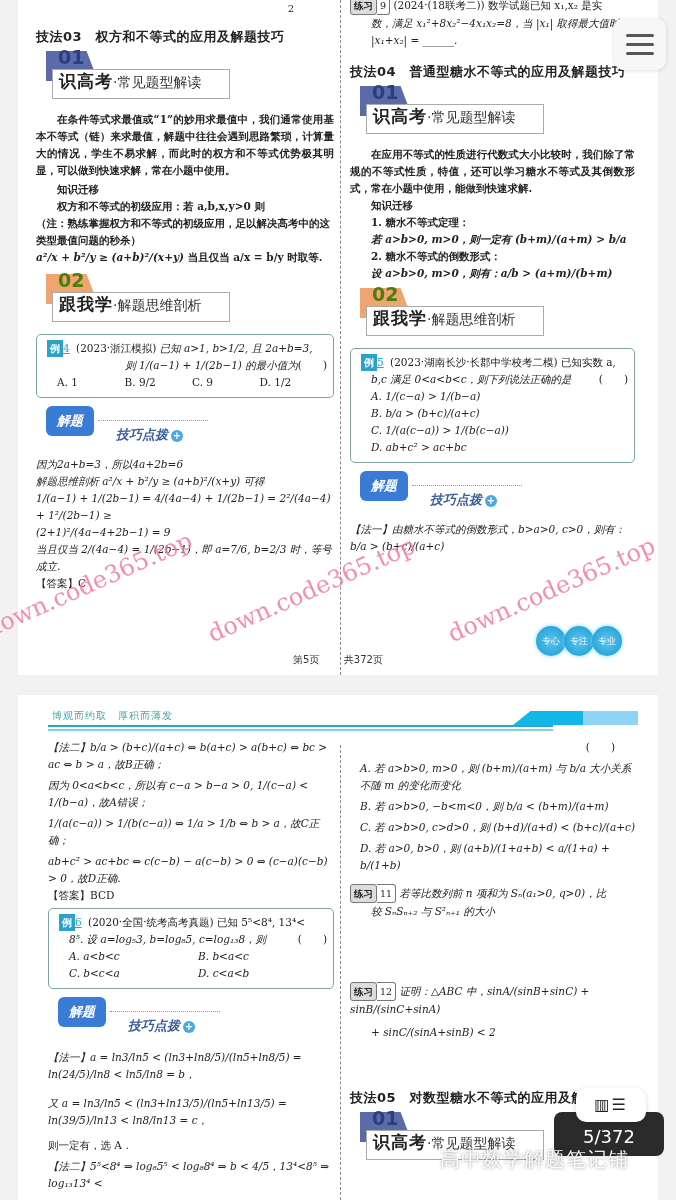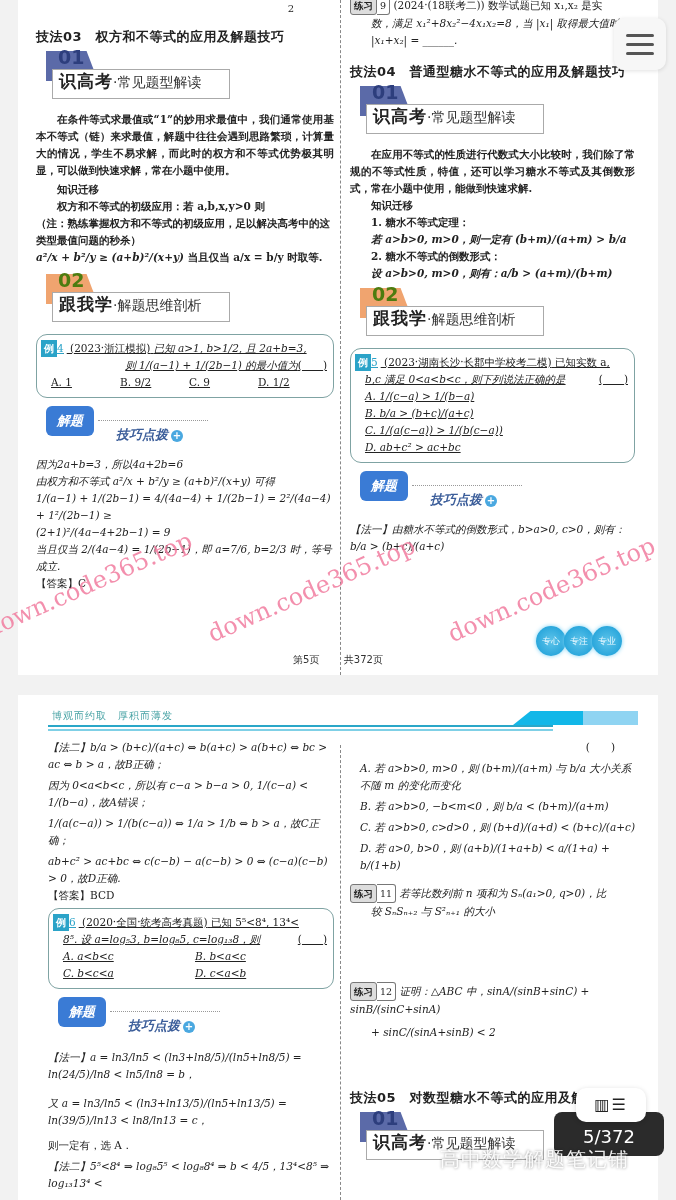--- a/index.html
+++ b/index.html
@@ -17,21 +17,21 @@
   .badge-block .box { position: absolute; left: 16px; top: 18px; width: 178px; height: 30px; border: 1px solid #aaa; background: #fff; font-family: "DejaVu Sans", sans-serif; padding: 3px 6px; white-space: nowrap; }
   .badge-block .box .big { font-weight: bold; font-size: 17px; letter-spacing: 1px; }
   .badge-block .box .small { font-size: 14px; color: #333; }
   .blue .tab { background: #5b6aa8; }
   .blue .num { color: #2d3e7d; }
   .orange .tab { background: #f0a46f; }
   .orange .num { color: #4d7c0f; }
   p.body { text-indent: 2em; font-weight: bold; font-size: 10.5px; text-align: justify; }
   p.plain { font-size: 10.5px; }
   p.ind { padding-left: 2em; }
-  .example { border: 1.5px solid #7fa3a3; border-radius: 11px; padding: 5px 6px 6px 4px; margin: 4px 0 8px 0; text-decoration: underline; }
+  .example { border: 1.5px solid #7fa3a3; border-radius: 5px; padding: 5px 6px 6px 10px; margin: 4px 0 8px 0; }
   .ex-tag { display: inline-block; background: #2ba3c8; color: #fff; font-family: "DejaVu Sans", sans-serif; font-weight: bold; font-size: 10px; padding: 0 3px; }
   .ex-num { color: #2ba3c8; text-decoration: underline; margin-right: 3px; }
   .opts { display: flex; flex-wrap: wrap; padding-left: 10px; }
   .opts .o { width: 25%; }
   .opts.two .o { width: 50%; }
   .opts.one .o { width: 100%; }
   .jieti { position: relative; height: 44px; width: 180px; margin: 6px 0 6px 10px; }
   .jieti .btn { position: absolute; left: 0; top: 0; width: 48px; height: 30px; background: #3a7bd5; border-radius: 6px; color: #fff; font-family: "DejaVu Sans", sans-serif; font-weight: bold; font-style: italic; font-size: 13px; text-align: center; line-height: 30px; }
   .jieti .line { position: absolute; left: 52px; top: 14px; width: 110px; border-top: 1px dotted #999; }
   .jieti .lbl { position: absolute; left: 70px; top: 20px; font-family: "DejaVu Sans", sans-serif; font-weight: bold; font-style: italic; font-size: 13px; color: #3c5e9a; }
@@ -106,21 +106,21 @@
     </div>
 
     <div class="jieti">
       <div class="btn">解题</div>
       <div class="line"></div>
       <div class="lbl"><span>技巧点拨</span><span class="plus">+</span></div>
     </div>
 
     <div>
       <p class="plain math">因为2a+b=3，所以4a+2b=6</p>
-      <p class="plain math">由权方和不等式 a²/x + b²/y ≥ (a+b)²/(x+y) 可得</p>
+      <p class="plain math">解题思维剖析 a²/x + b²/y ≥ (a+b)²/(x+y) 可得</p>
       <p class="plain math">1/(a−1) + 1/(2b−1) = 4/(4a−4) + 1/(2b−1) = 2²/(4a−4) + 1²/(2b−1) ≥</p>
       <p class="plain math">(2+1)²/(4a−4+2b−1) = 9</p>
       <p class="plain math">当且仅当 2/(4a−4) = 1/(2b−1)，即 a=7/6, b=2/3 时，等号成立.</p>
       <p class="ans">【答案】C</p>
     </div>
   </div>
 
   <div class="col" style="left:332px; width:285px;">
     <div style="margin-top:-4px;">
       <span class="lianxi">练习</span><span class="lianxi-num">9</span>

